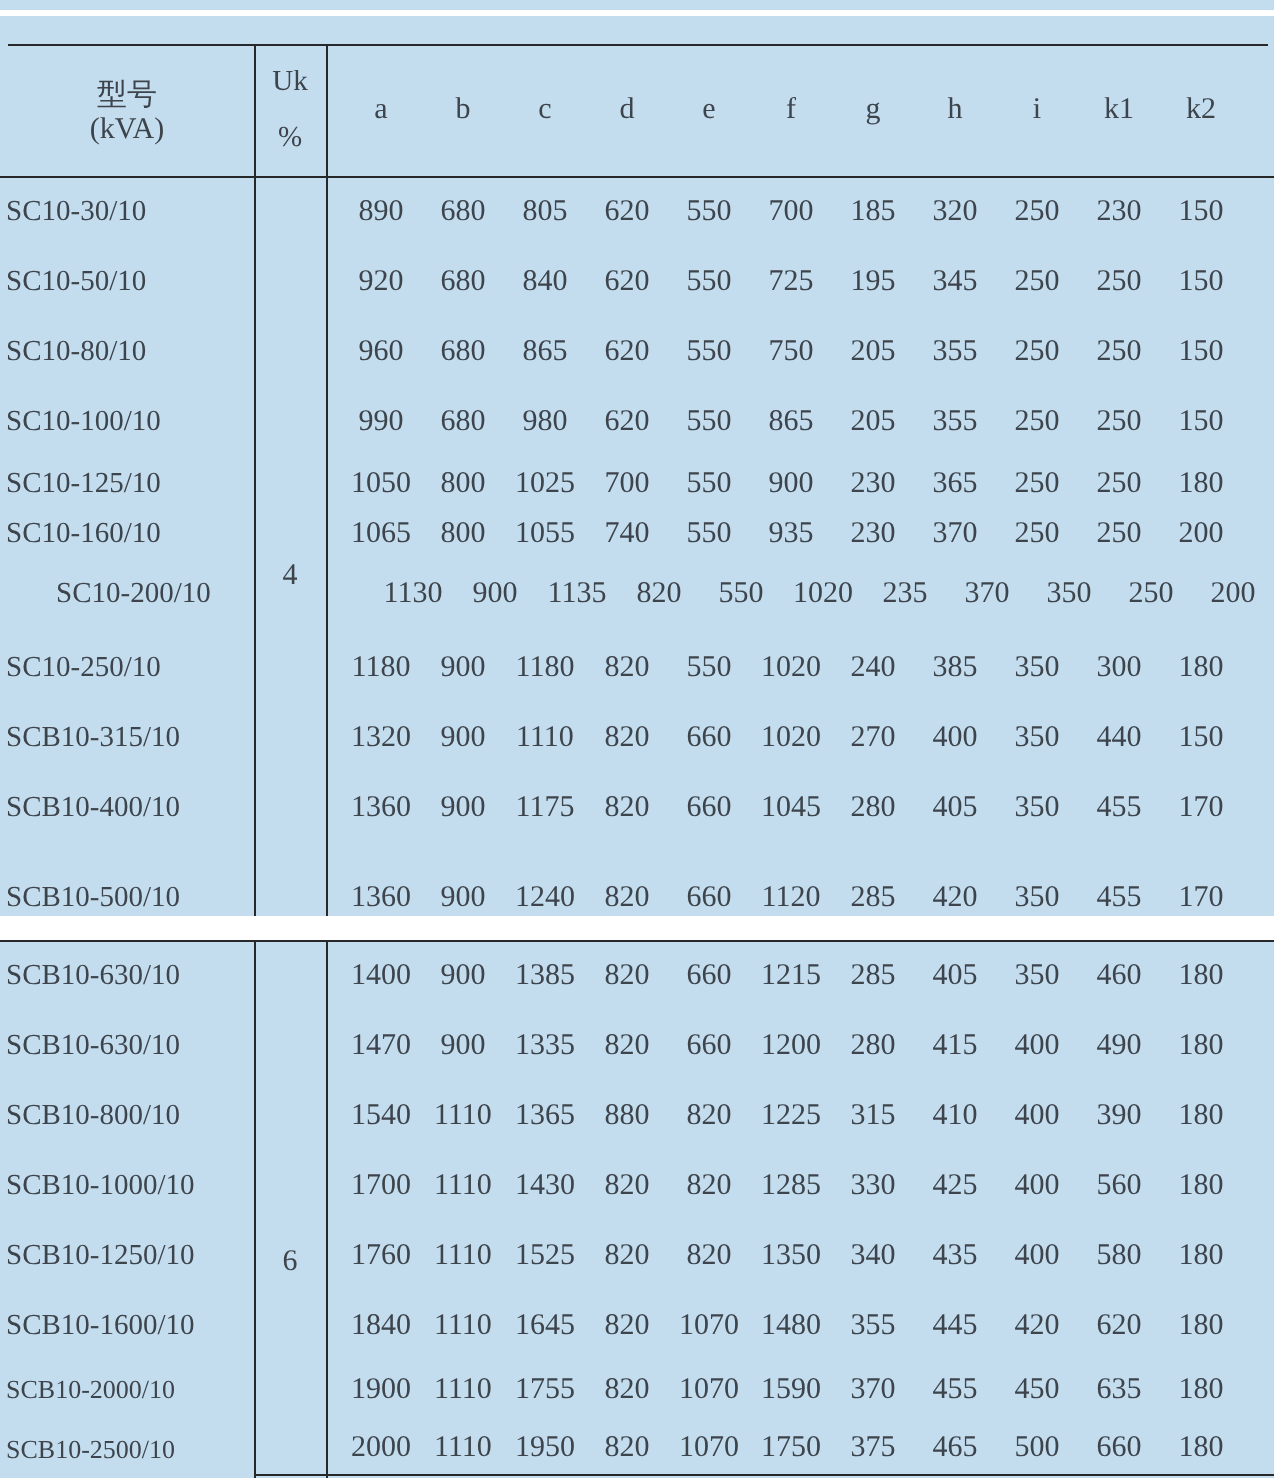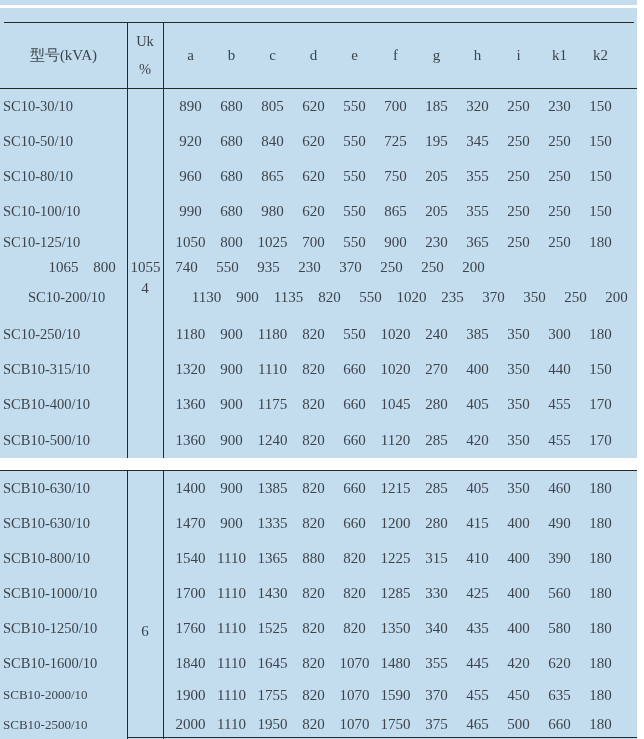--- a/index.html
+++ b/index.html
@@ -21,21 +21,21 @@
   .hline      { position:absolute; top:80px; left:0; right:0; height:1px; background:var(--line,#26282a); }
   .p2-bottomline { position:absolute; left:127px; right:0; bottom:1px; height:1px; background:var(--line,#26282a); }
 
   .vline { position:absolute; width:1px; background:var(--line,#26282a); }
   .panel1 .v1 { left:127px; top:14px; bottom:0; }
   .panel1 .v2 { left:163px; top:14px; bottom:0; }
   .panel2 .v1 { left:127px; top:0; bottom:0; }
   .panel2 .v2 { left:163px; top:0; bottom:0; }
 
   .header { position:absolute; top:15px; left:0; right:0; height:65px; display:flex; }
-  .h-model { width:127px; display:flex; justify-content:center; align-items:center; font-size:15px; }
+  .h-model { width:127px; display:flex; flex-direction:column; justify-content:center; align-items:center; font-size:15px; }
   .h-uk    { width:36px;  display:flex; flex-direction:column; justify-content:center; align-items:center; gap:11px; font-size:14.5px; }
   .h-dims  { flex:1; display:flex; align-items:center; padding-left:7px; }
   .h-dim   { width:41px; text-align:center; font-size:15px; }
 
   .rows { position:absolute; top:81px; left:0; right:0; bottom:0; display:flex; flex-direction:column; }
   .panel2 .rows { top:0; }
   .row    { display:flex; align-items:center; }
   .c-model{ width:127px; padding-left:3px; font-size:14.5px; white-space:nowrap; }
   .c-uk   { width:36px; }
   .c-dims { flex:1; display:flex; padding-left:7px; }
@@ -162,20 +162,21 @@
             <div class="c-dim">550</div>
             <div class="c-dim">900</div>
             <div class="c-dim">230</div>
             <div class="c-dim">365</div>
             <div class="c-dim">250</div>
             <div class="c-dim">250</div>
             <div class="c-dim">180</div>
           </div>
         </div>
         <div class="row" style="height: 25px;">
+          <div class="c-model">SC10-160/10</div>
           <div class="c-uk"></div>
           <div class="c-dims">
             <div class="c-dim">1065</div>
             <div class="c-dim">800</div>
             <div class="c-dim">1055</div>
             <div class="c-dim">740</div>
             <div class="c-dim">550</div>
             <div class="c-dim">935</div>
             <div class="c-dim">230</div>
             <div class="c-dim">370</div>
@@ -245,21 +246,21 @@
             <div class="c-dim">820</div>
             <div class="c-dim">660</div>
             <div class="c-dim">1045</div>
             <div class="c-dim">280</div>
             <div class="c-dim">405</div>
             <div class="c-dim">350</div>
             <div class="c-dim">455</div>
             <div class="c-dim">170</div>
           </div>
         </div>
-        <div class="row" style="height: 36px;">
+        <div class="row" style="height: 36px; align-items: flex-end;">
           <div class="c-model">SCB10-500/10</div>
           <div class="c-uk"></div>
           <div class="c-dims">
             <div class="c-dim">1360</div>
             <div class="c-dim">900</div>
             <div class="c-dim">1240</div>
             <div class="c-dim">820</div>
             <div class="c-dim">660</div>
             <div class="c-dim">1120</div>
             <div class="c-dim">285</div>

